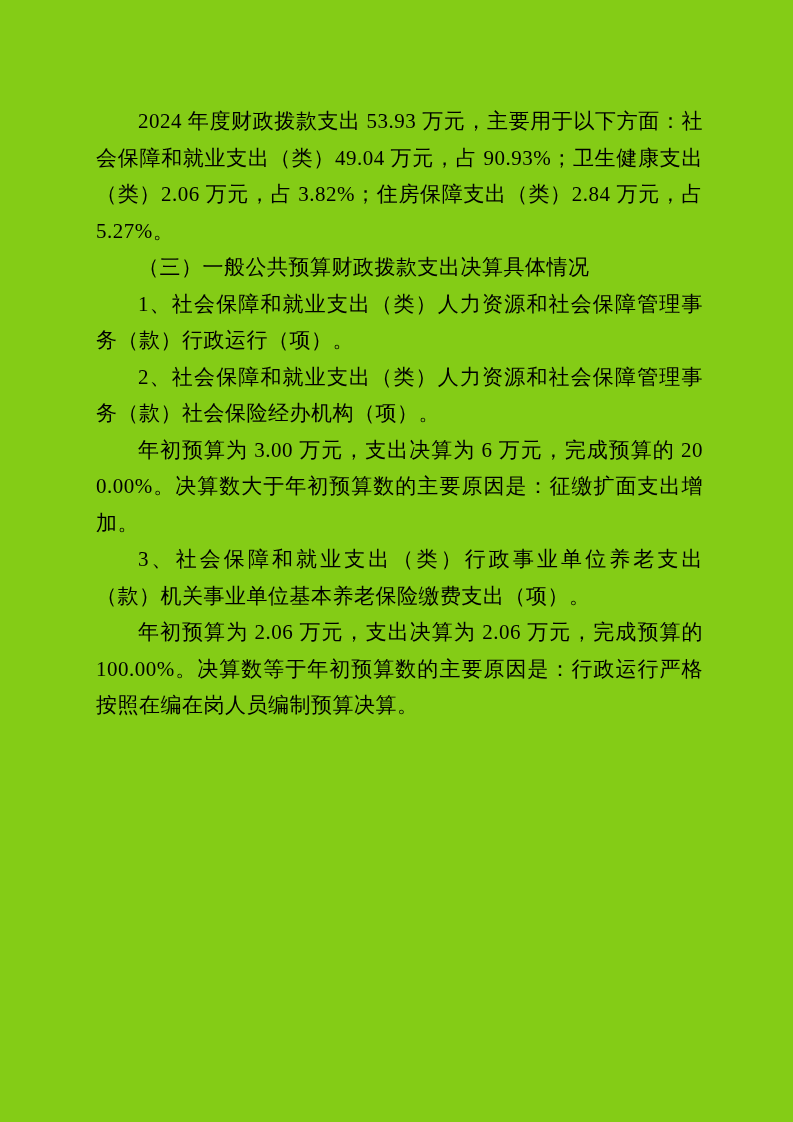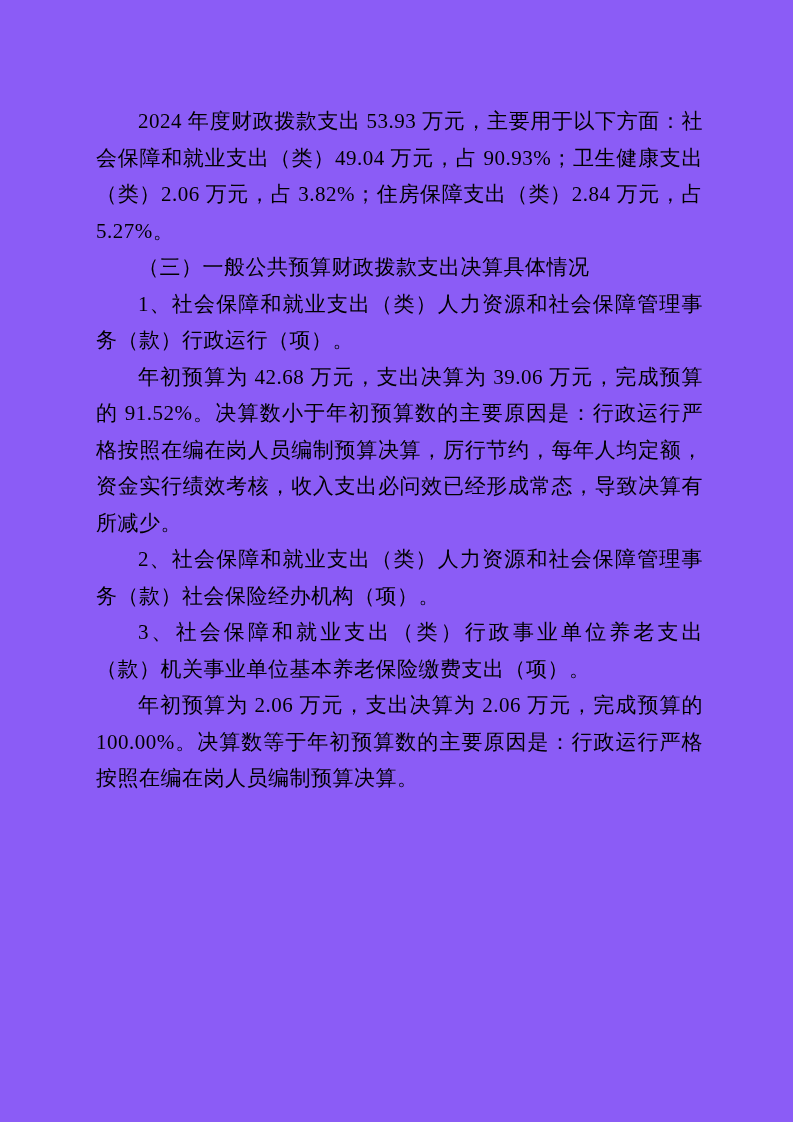--- a/index.html
+++ b/index.html
@@ -4,21 +4,21 @@
 <style>
   html, body {
     margin: 0;
     padding: 0;
     background: #ffffff;
   }
   .page {
     position: relative;
     width: 793px;
     height: 1122px;
-    background: #8b5cf6;
+    background: #84cc16;
     overflow: hidden;
     color: #000000;
   }
   .content {
     position: absolute;
     left: 96px;
     top: 103px;
     width: 607px;
   }
   .para {
@@ -41,18 +41,18 @@
   }
 </style>
 </head>
 <body>
 
 <div class="page">
   <div class="content">
     <p class="para">2024 年度财政拨款支出 53.93 万元，主要用于以下方面：社会保障和就业支出（类）49.04 万元，占 90.93%；卫生健康支出（类）2.06 万元，占 3.82%；住房保障支出（类）2.84 万元，占 5.27%。</p>
     <p class="para heading">（三）一般公共预算财政拨款支出决算具体情况</p>
     <p class="para">1、社会保障和就业支出（类）人力资源和社会保障管理事务（款）行政运行（项）。</p>
-    <p class="para">年初预算为 42.68 万元，支出决算为 39.06 万元，完成预算的 91.52%。决算数小于年初预算数的主要原因是：行政运行严格按照在编在岗人员编制预算决算，厉行节约，每年人均定额，资金实行绩效考核，收入支出必问效已经形成常态，导致决算有所减少。</p>
     <p class="para">2、社会保障和就业支出（类）人力资源和社会保障管理事务（款）社会保险经办机构（项）。</p>
+    <p class="para">年初预算为 3.00 万元，支出决算为 6 万元，完成预算的 200.00%。决算数大于年初预算数的主要原因是：征缴扩面支出增加。</p>
     <p class="para">3、社会保障和就业支出（类）行政事业单位养老支出（款）机关事业单位基本养老保险缴费支出（项）。</p>
     <p class="para">年初预算为 2.06 万元，支出决算为 2.06 万元，完成预算的 100.00%。决算数等于年初预算数的主要原因是：行政运行严格按照在编在岗人员编制预算决算。</p>
   </div>
 </div>
 
 </body></html>

